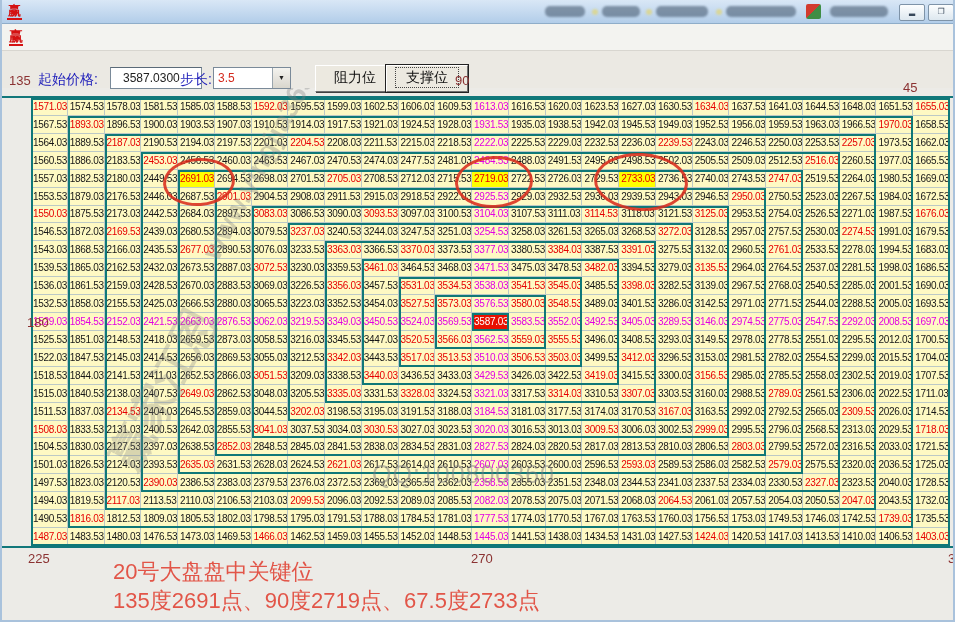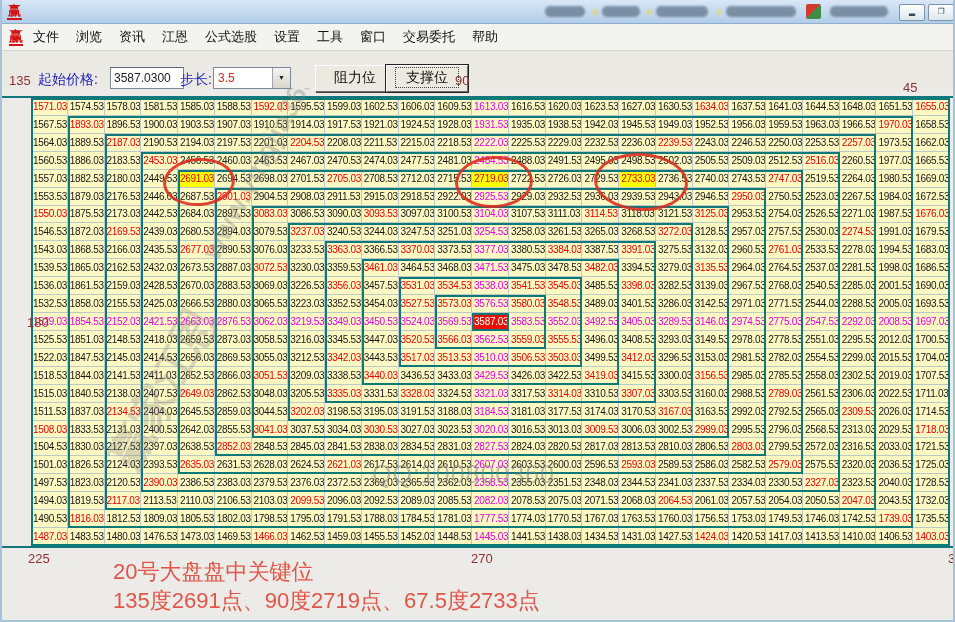--- a/index.html
+++ b/index.html
@@ -35,21 +35,21 @@
     border-bottom:1px solid #d8d6d0;display:flex;align-items:center;z-index:40;
   }
   .menu-logo{color:#d41112;font-weight:bold;font-size:14px;margin:0 10px 0 9px;border-bottom:2px solid #d41112;line-height:16px;}
   .menu-item{font-size:13px;color:#111;margin-right:17px;white-space:nowrap;cursor:default;}
 
   
   .toolbar{position:absolute;left:0;top:50px;width:955px;height:38px;background:#ebe9e3;z-index:30;}
   .tb-label{position:absolute;font-size:14px;color:#2222bb;top:21px;}
   .tb-angle{font-size:13px;color:#8b3232;position:absolute;}
   .tb-input{position:absolute;left:110px;top:17px;width:66px;height:18px;border:1px solid #7a8a99;
-    border-top-color:#5a6a78;background:#fff;font-size:12px;color:#222;padding:1px 3px;font-family:"Liberation Sans",sans-serif;}
+    border-top-color:#5a6a78;background:#fff;font-size:12px;color:#222;padding:1px 12px;font-family:"Liberation Sans",sans-serif;}
   .combo{position:absolute;left:213px;top:17px;width:76px;height:20px;border:1px solid #7a8a99;background:#fff;}
   .combo .val{position:absolute;left:4px;top:3px;font-size:12px;color:#d42a1e;}
   .combo .drop{position:absolute;right:0;top:0;width:17px;height:100%;background:linear-gradient(#f4f3ef,#d9d6cd);
     border-left:1px solid #9aa5ad;font-size:7px;color:#222;text-align:center;line-height:19px;}
   .pushbtn{position:absolute;top:15px;height:25px;background:#ece9e0;border:1px solid #404040;
     border-top-color:#fff;border-left-color:#fff;border-right-color:#6f6f6f;border-bottom-color:#6f6f6f;
     box-shadow:1px 1px 0 #404040;font-size:14px;color:#111;text-align:center;line-height:23px;padding:0 8px;font-family:"Liberation Sans",sans-serif;}
   .pushbtn.focused{outline:1px solid #222;box-shadow:1px 1px 0 #404040;}
   .pushbtn.focused .inner{border:1px dotted #444;display:block;padding:0 2px;line-height:19px;margin-top:1px;}
 
@@ -105,32 +105,20 @@
   <div class="censor-dot" style="left:716px"></div>
   <div class="censor" style="left:726px;width:70px"></div>
   <div class="app-ico"></div>
   <div class="censor" style="left:830px;width:58px"></div>
   <div class="winbtn min">▂</div>
   <div class="winbtn max">❐</div>
 </div>
 
 <div class="menubar">
   <span class="menu-logo">赢</span>
-  <span id="menu-items" style="display:flex">
-      <span class="menu-item">文件</span>
-      <span class="menu-item">浏览</span>
-      <span class="menu-item">资讯</span>
-      <span class="menu-item">江恩</span>
-      <span class="menu-item">公式选股</span>
-      <span class="menu-item">设置</span>
-      <span class="menu-item">工具</span>
-      <span class="menu-item">窗口</span>
-      <span class="menu-item">交易委托</span>
-      <span class="menu-item">帮助</span>
-    </span>
 </div>
 
 <div class="toolbar">
   <span class="tb-angle" style="left:9px;top:23px">135</span>
   <span class="tb-label" style="left:38px">起始价格:</span>
   <input class="tb-input" value="3587.0300" style="">
   <span class="tb-label" style="left:180px">步长:</span>
   <div class="combo">
     <span class="val">3.5</span>
     <span class="drop">▼</span>

